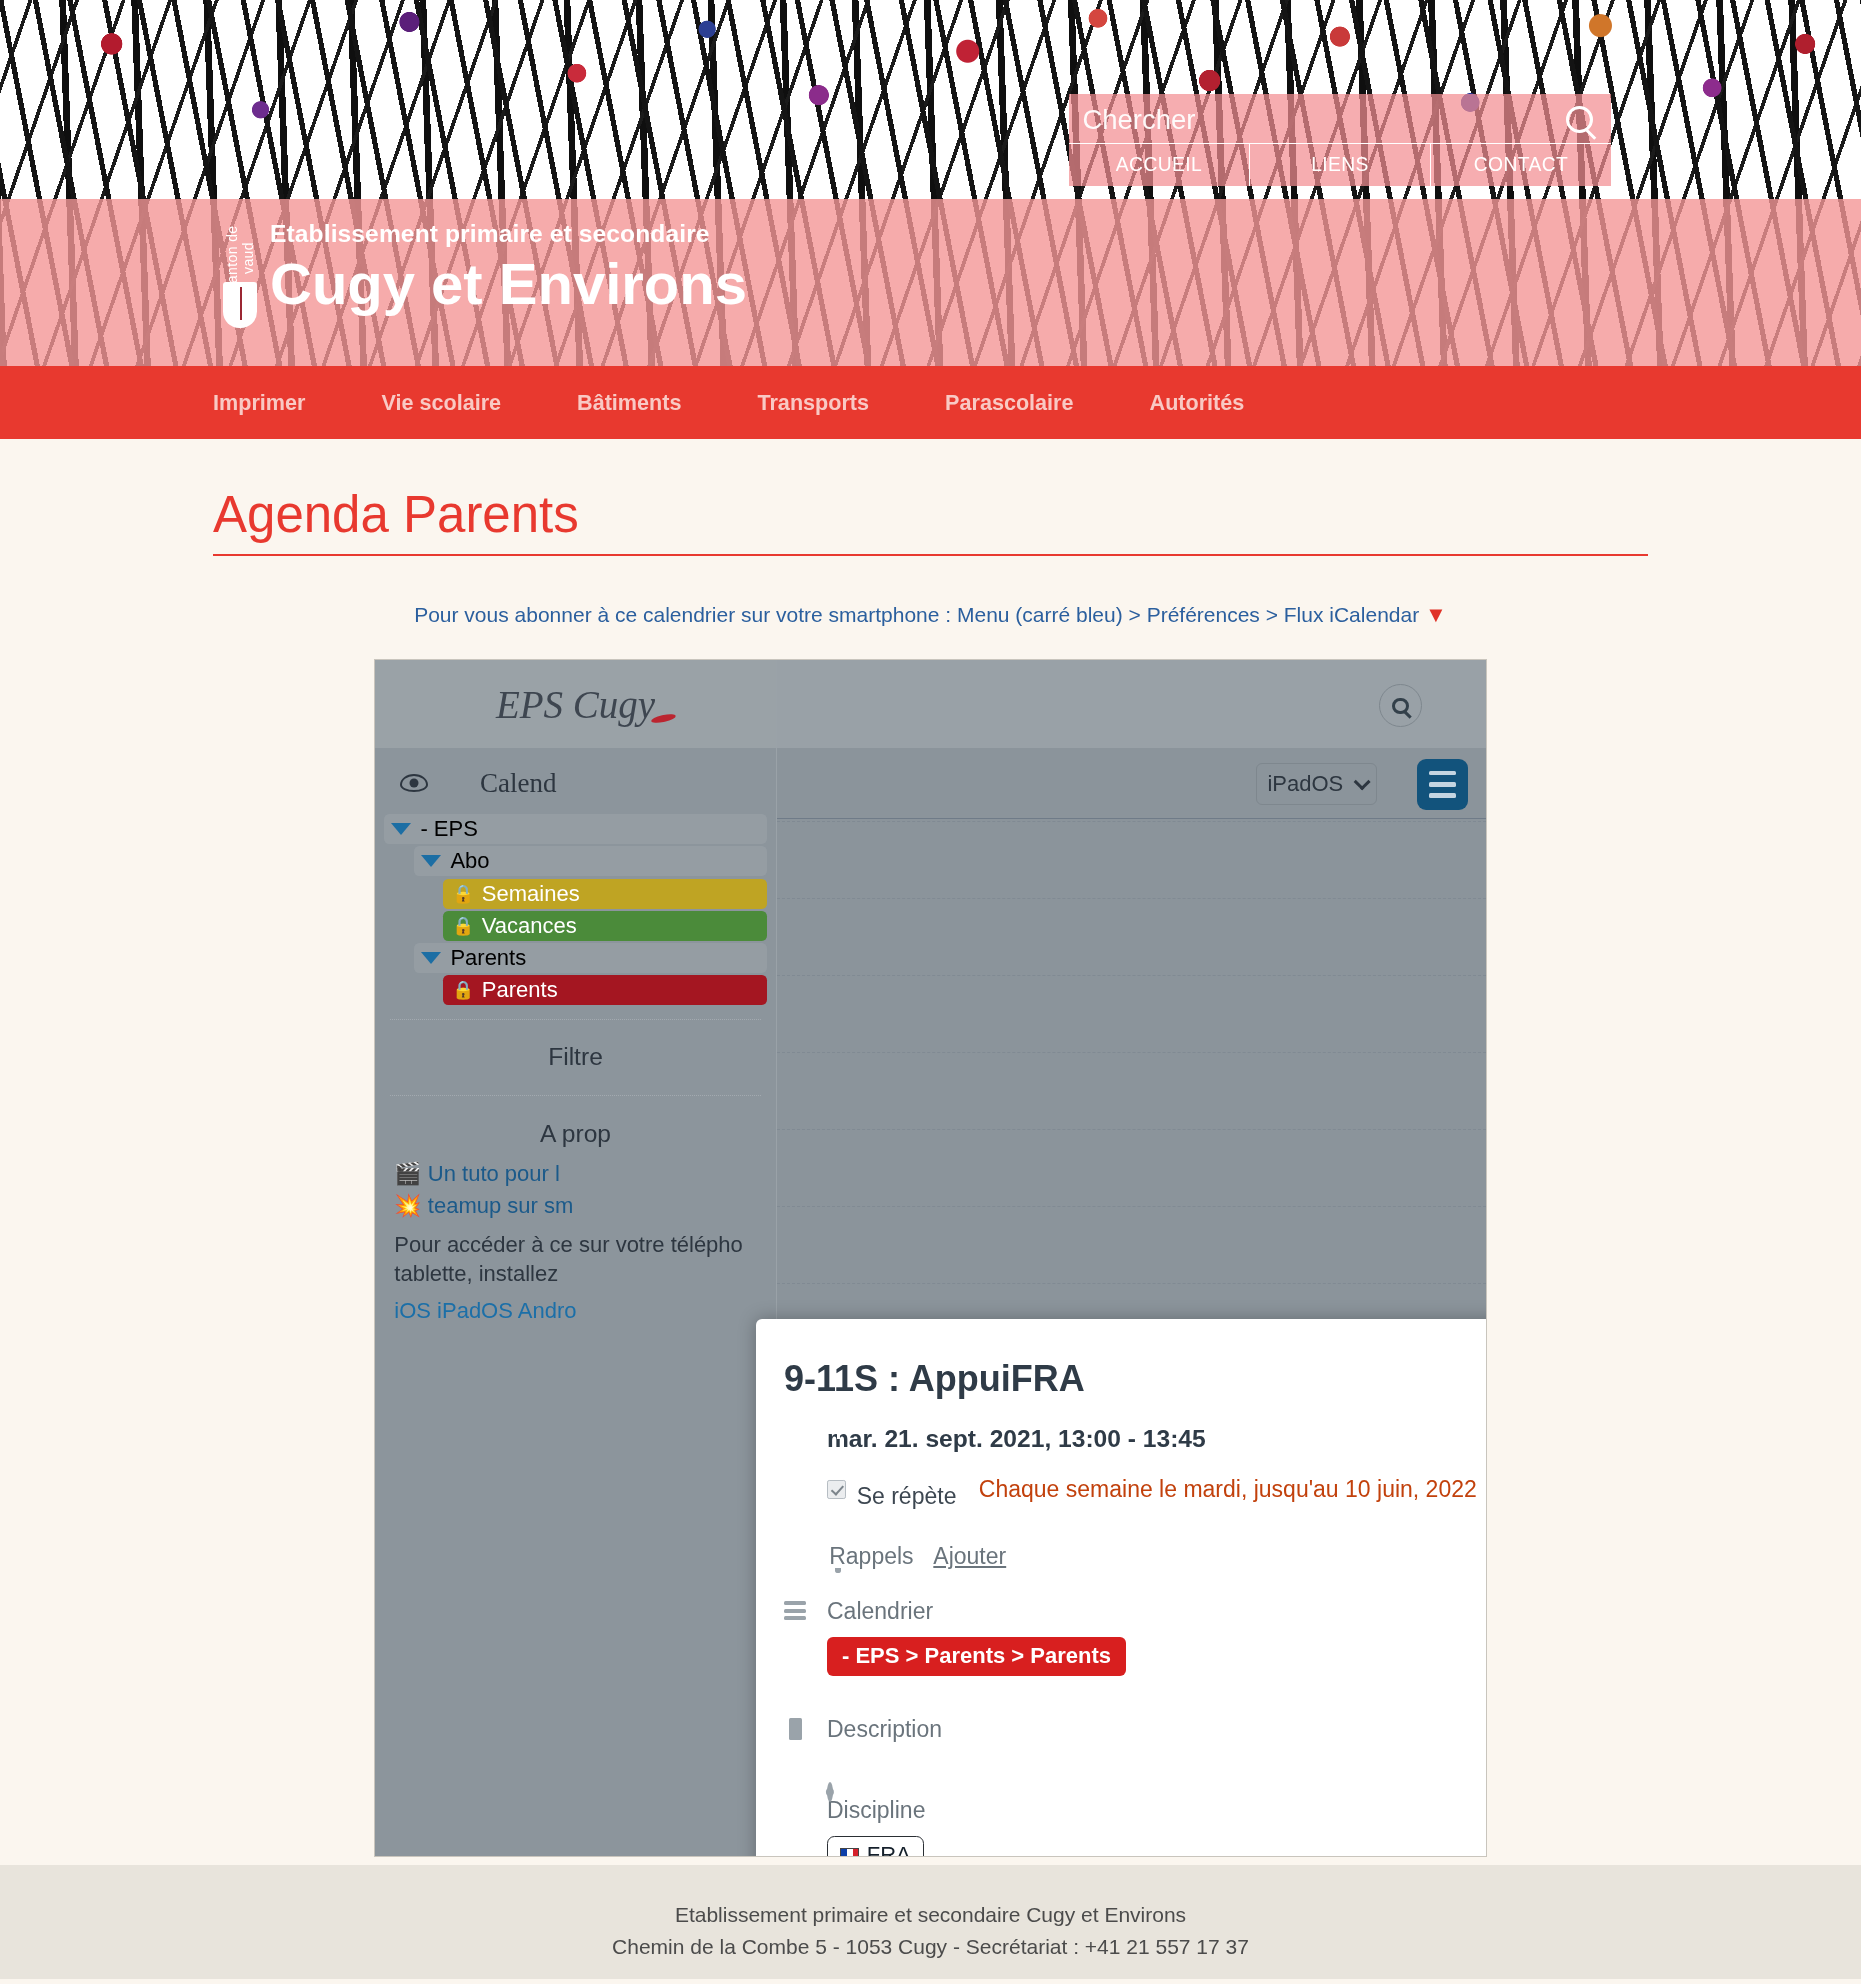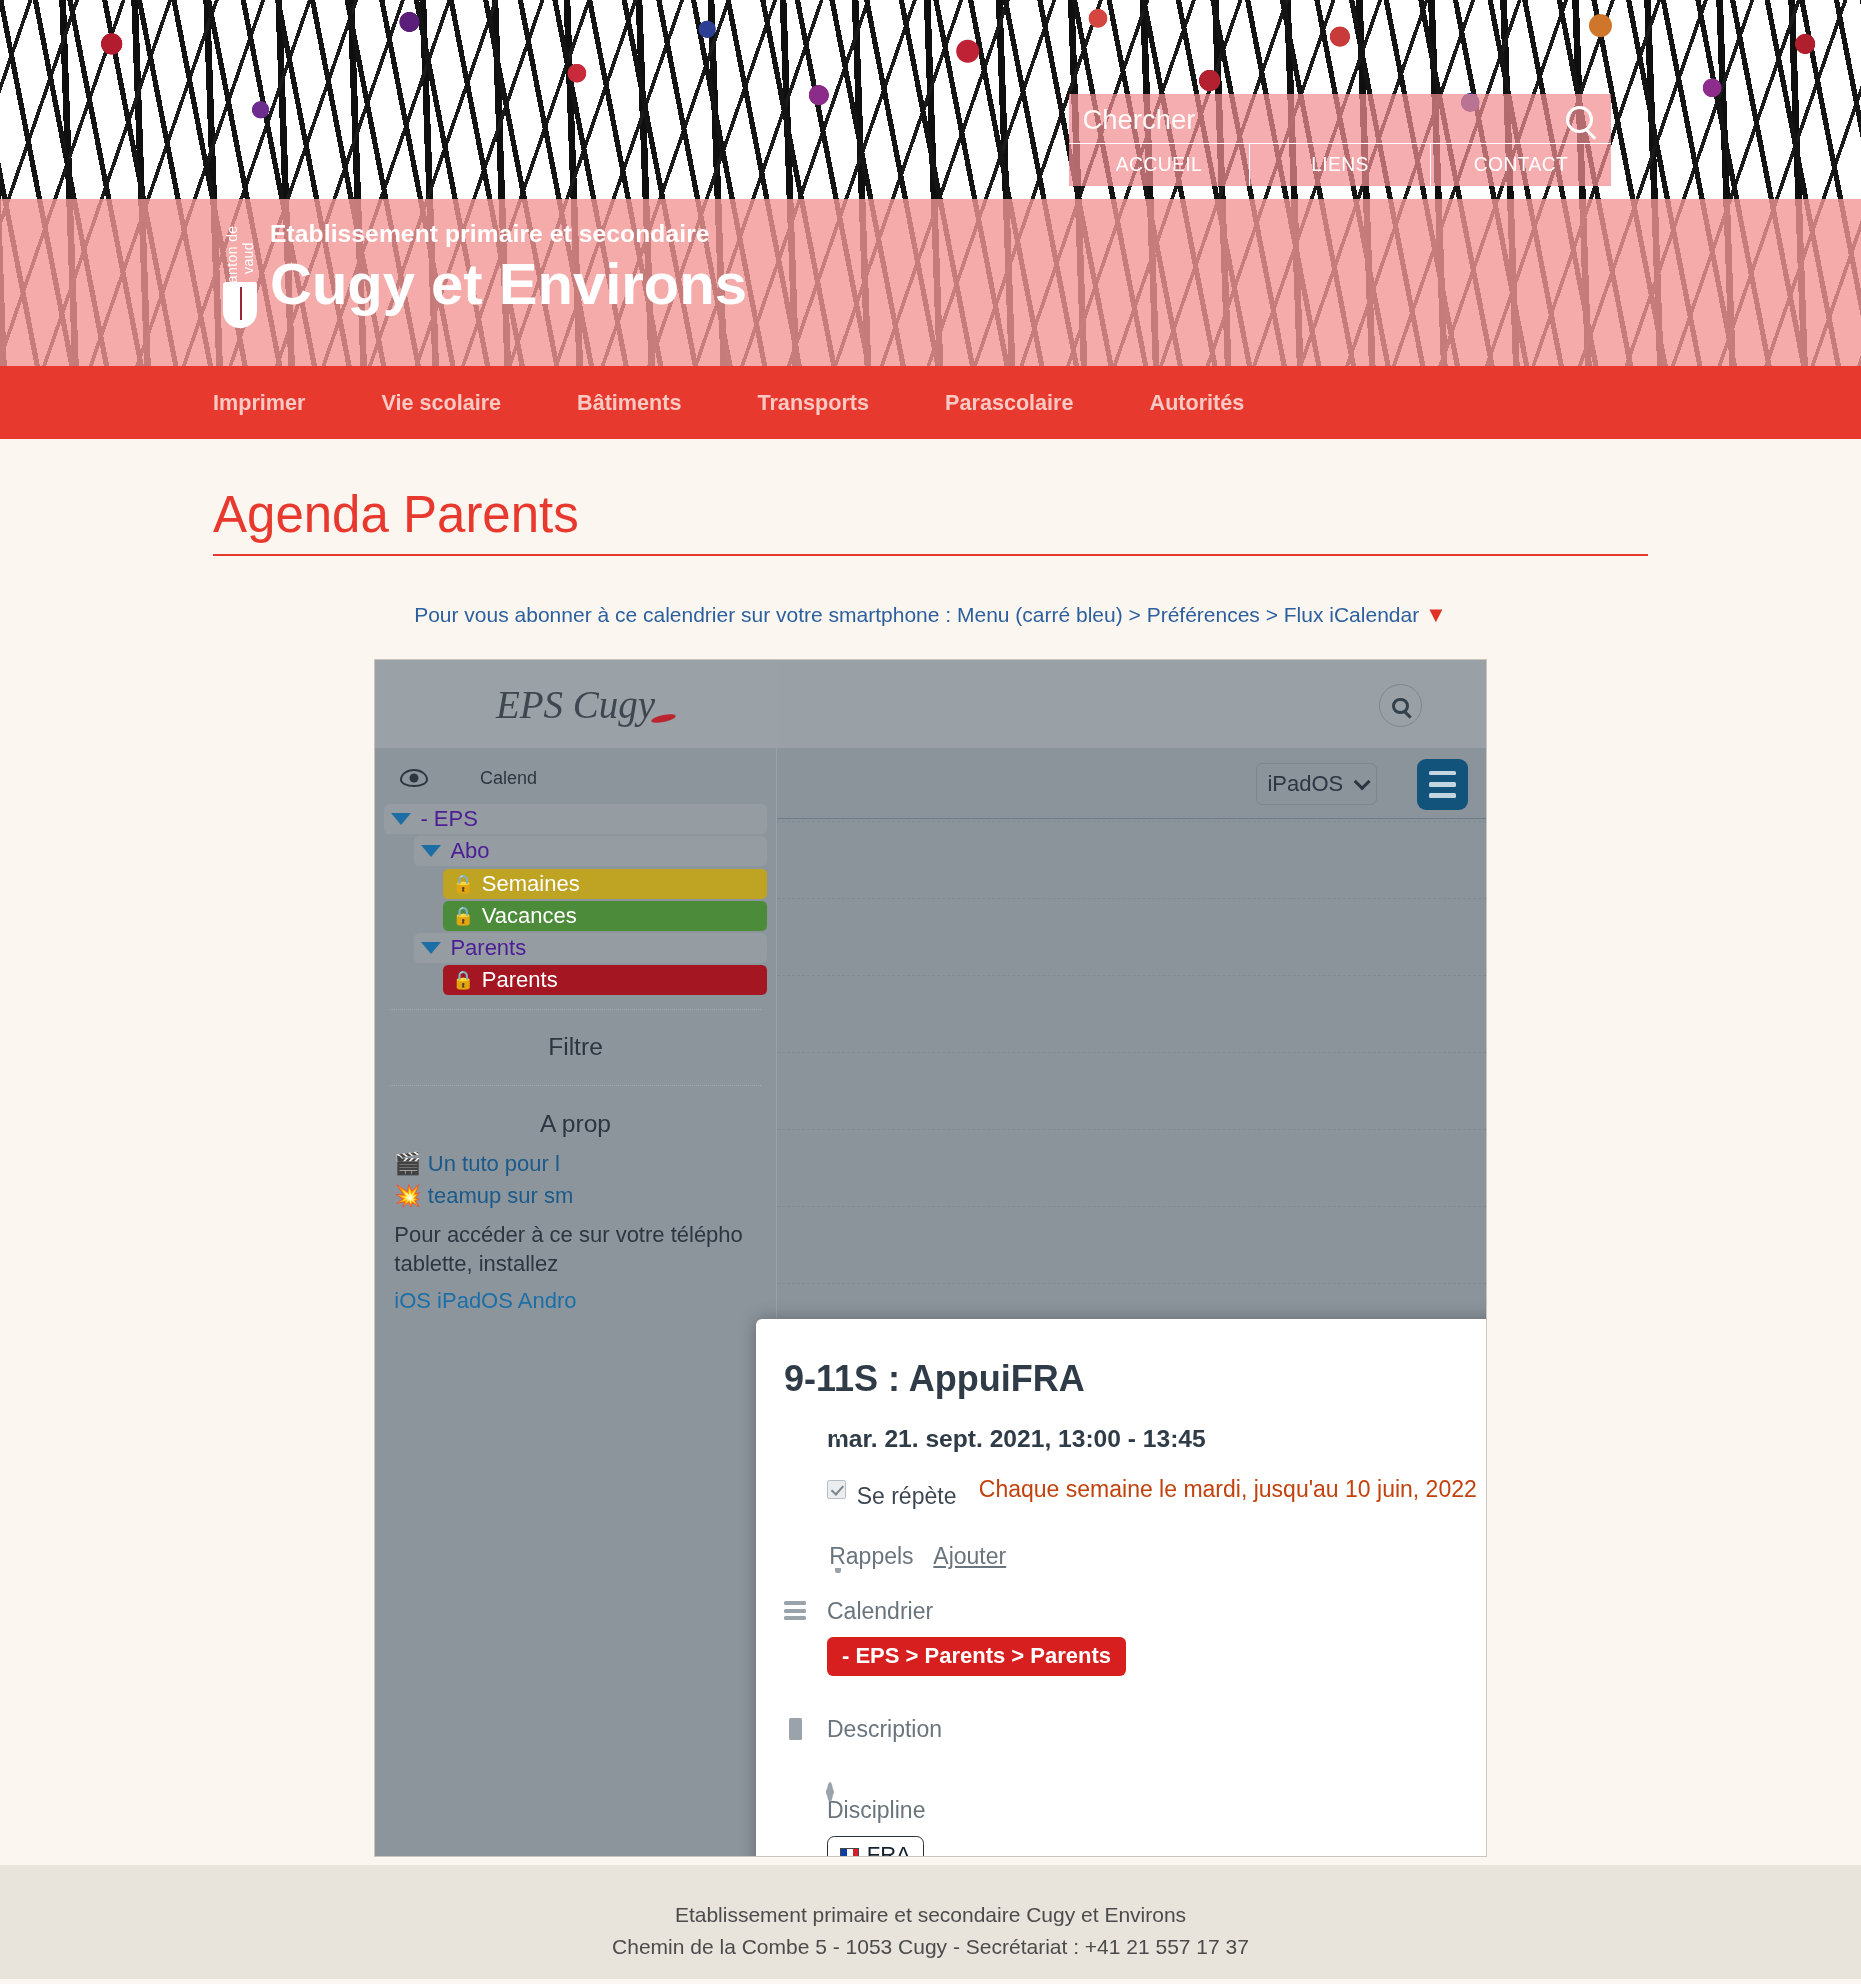--- a/index.html
+++ b/index.html
@@ -242,21 +242,22 @@
     width: 25px; height: 7.4px;
     background: #bb2530;
     border-radius: 50%;
     transform: rotate(-12deg);
   }
   .cal-row-eye {
     display: flex;
     align-items: center;
     padding: 19.3px 0 13.4px 25px;
     color: #2d3640;
-    font-size: 18px;
+    font-size: 27px;
+    font-family: Liberation Serif, serif;
   }
   .eye-icon {
     width: 28px; height: 18px;
     border: 2.2px solid #2d3640;
     border-radius: 50% 50% 50% 50% / 60% 60% 40% 40%;
     position: relative;
     margin-right: 52px;
   }
   .eye-icon::after {
     content: "";
@@ -267,21 +268,21 @@
     border-radius: 50%;
     transform: translate(-50%,-50%);
   }
   .tree-item {
     display: flex;
     align-items: center;
     height: 30px;
     margin: 2.2px 9px 2.2px 9px;
     border-radius: 5.2px;
     font-size: 22px;
-    color: #4c1d95;
+    color: #000000;
     padding-left: 7.4px;
     background: rgba(255,255,255,0.08);
   }
   .tree-item.lvl2 { margin-left: 39px; }
   .tree-item.lvl3 {
     margin-left: 68px;
     color: #ffffff;
     padding-left: 9px;
   }
   .caret {

